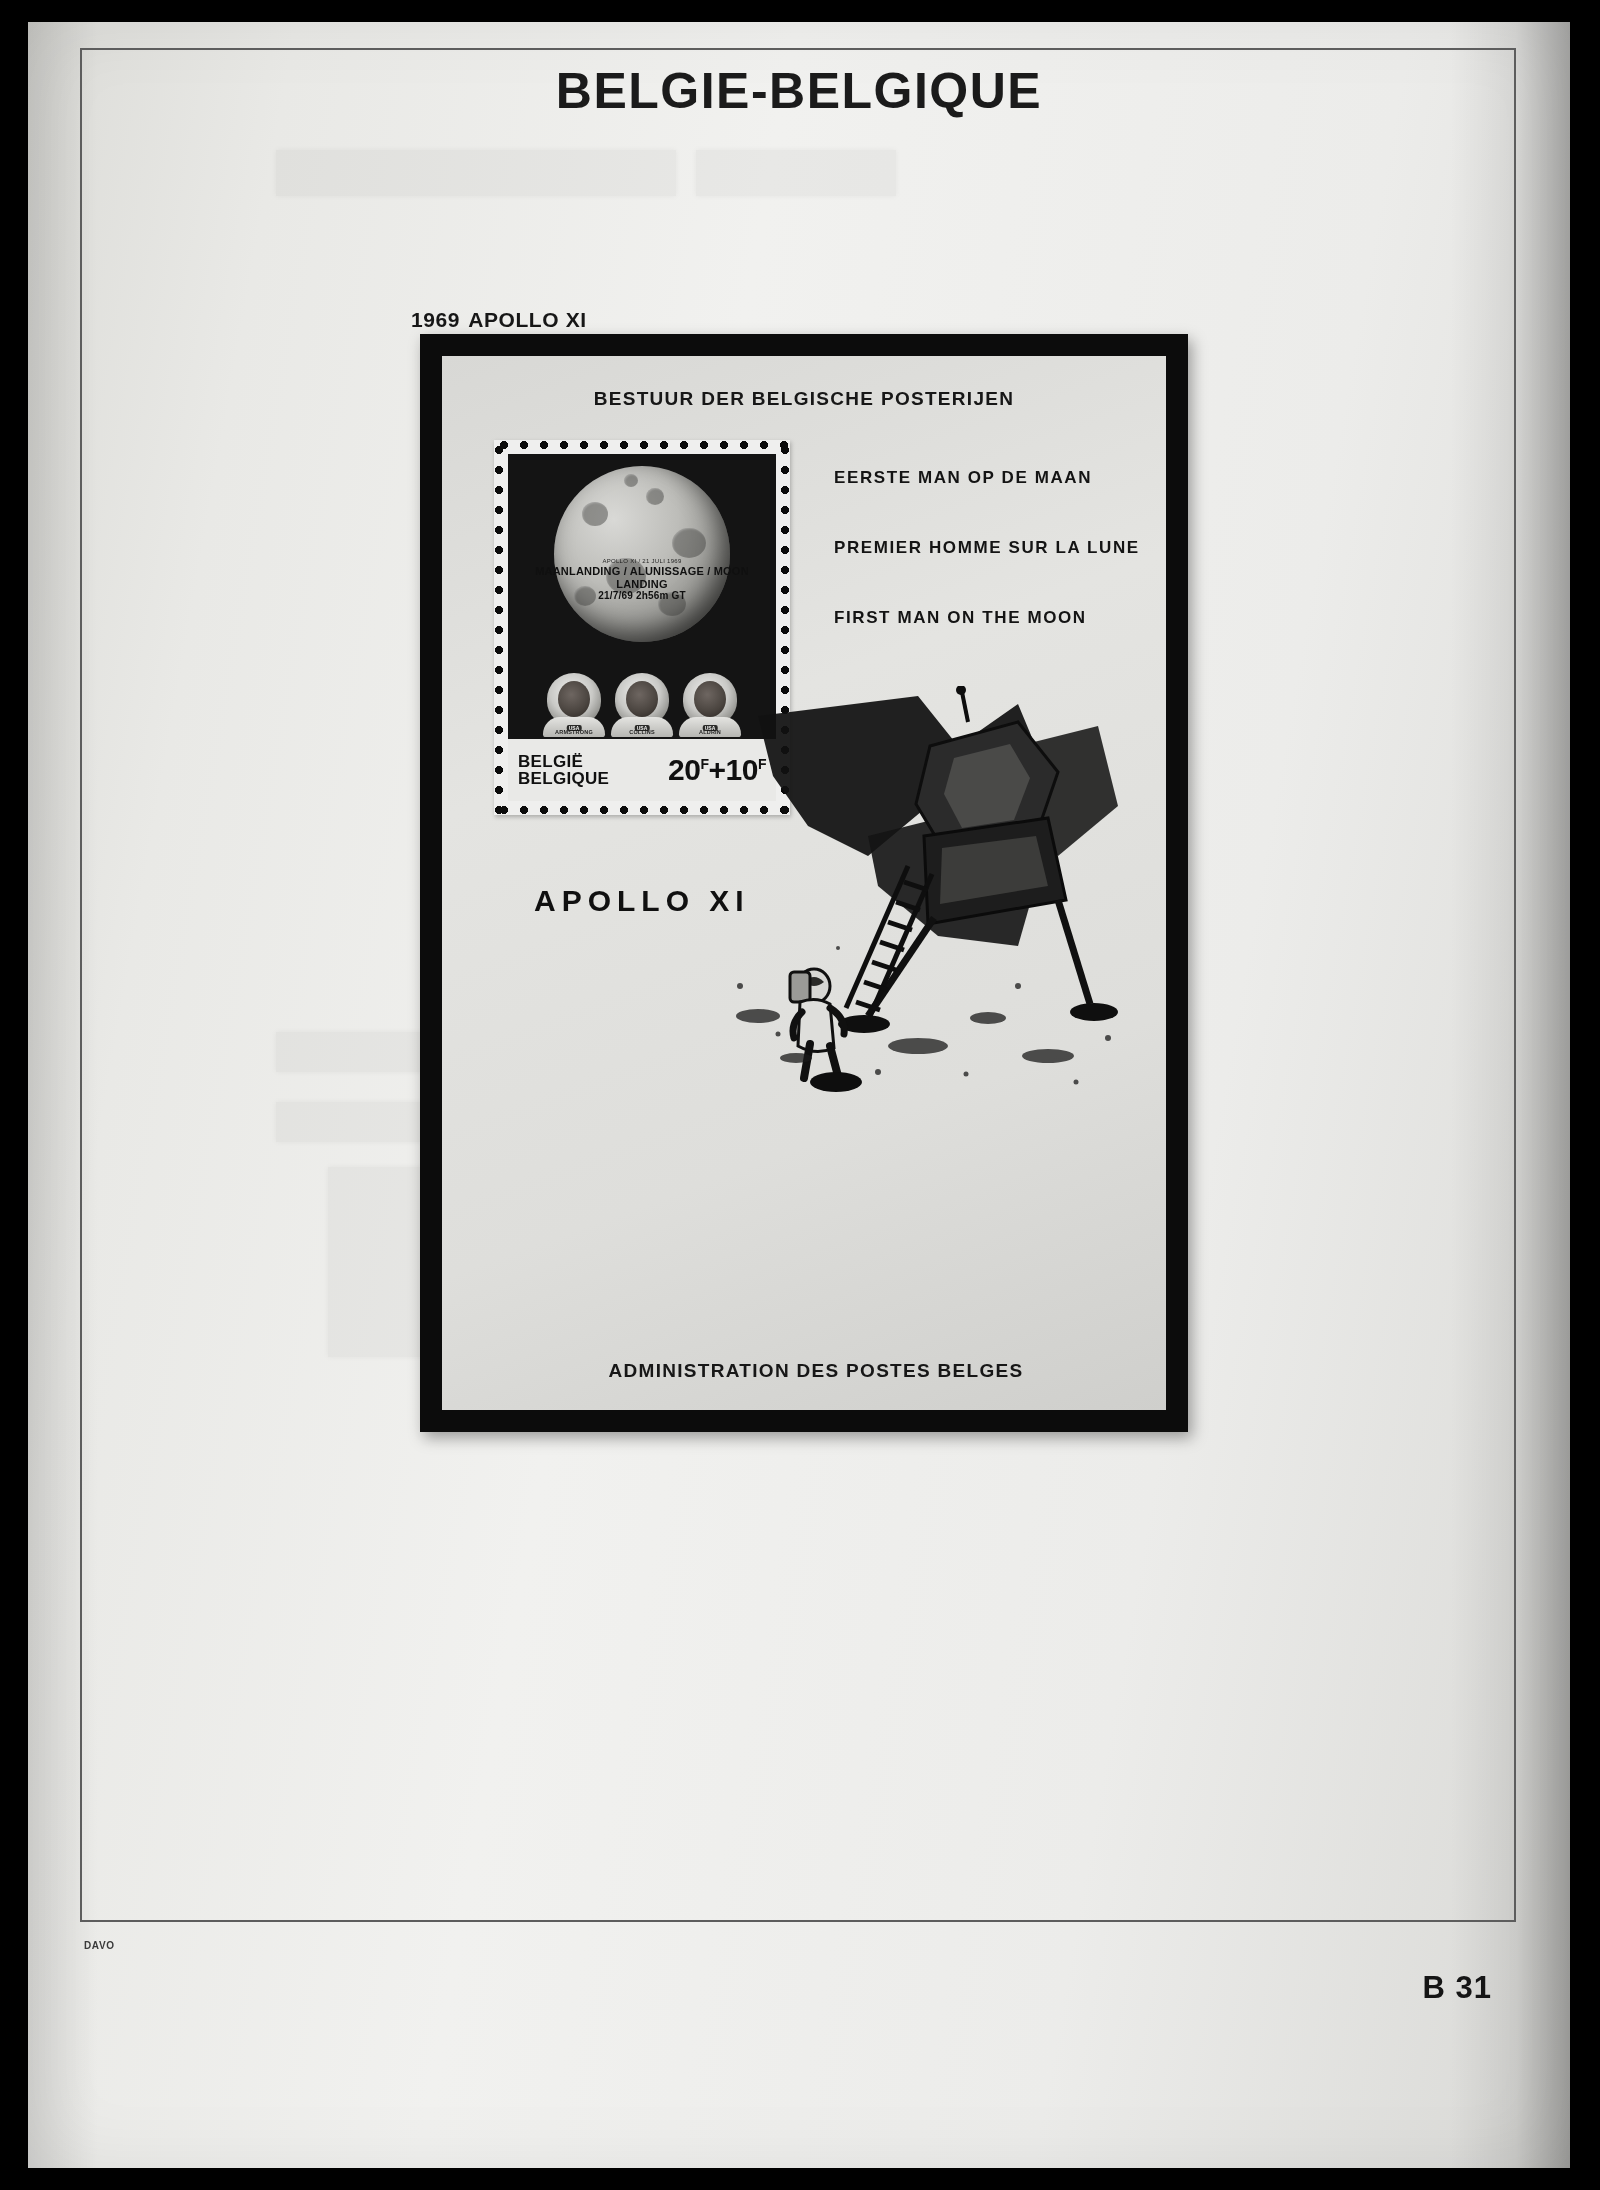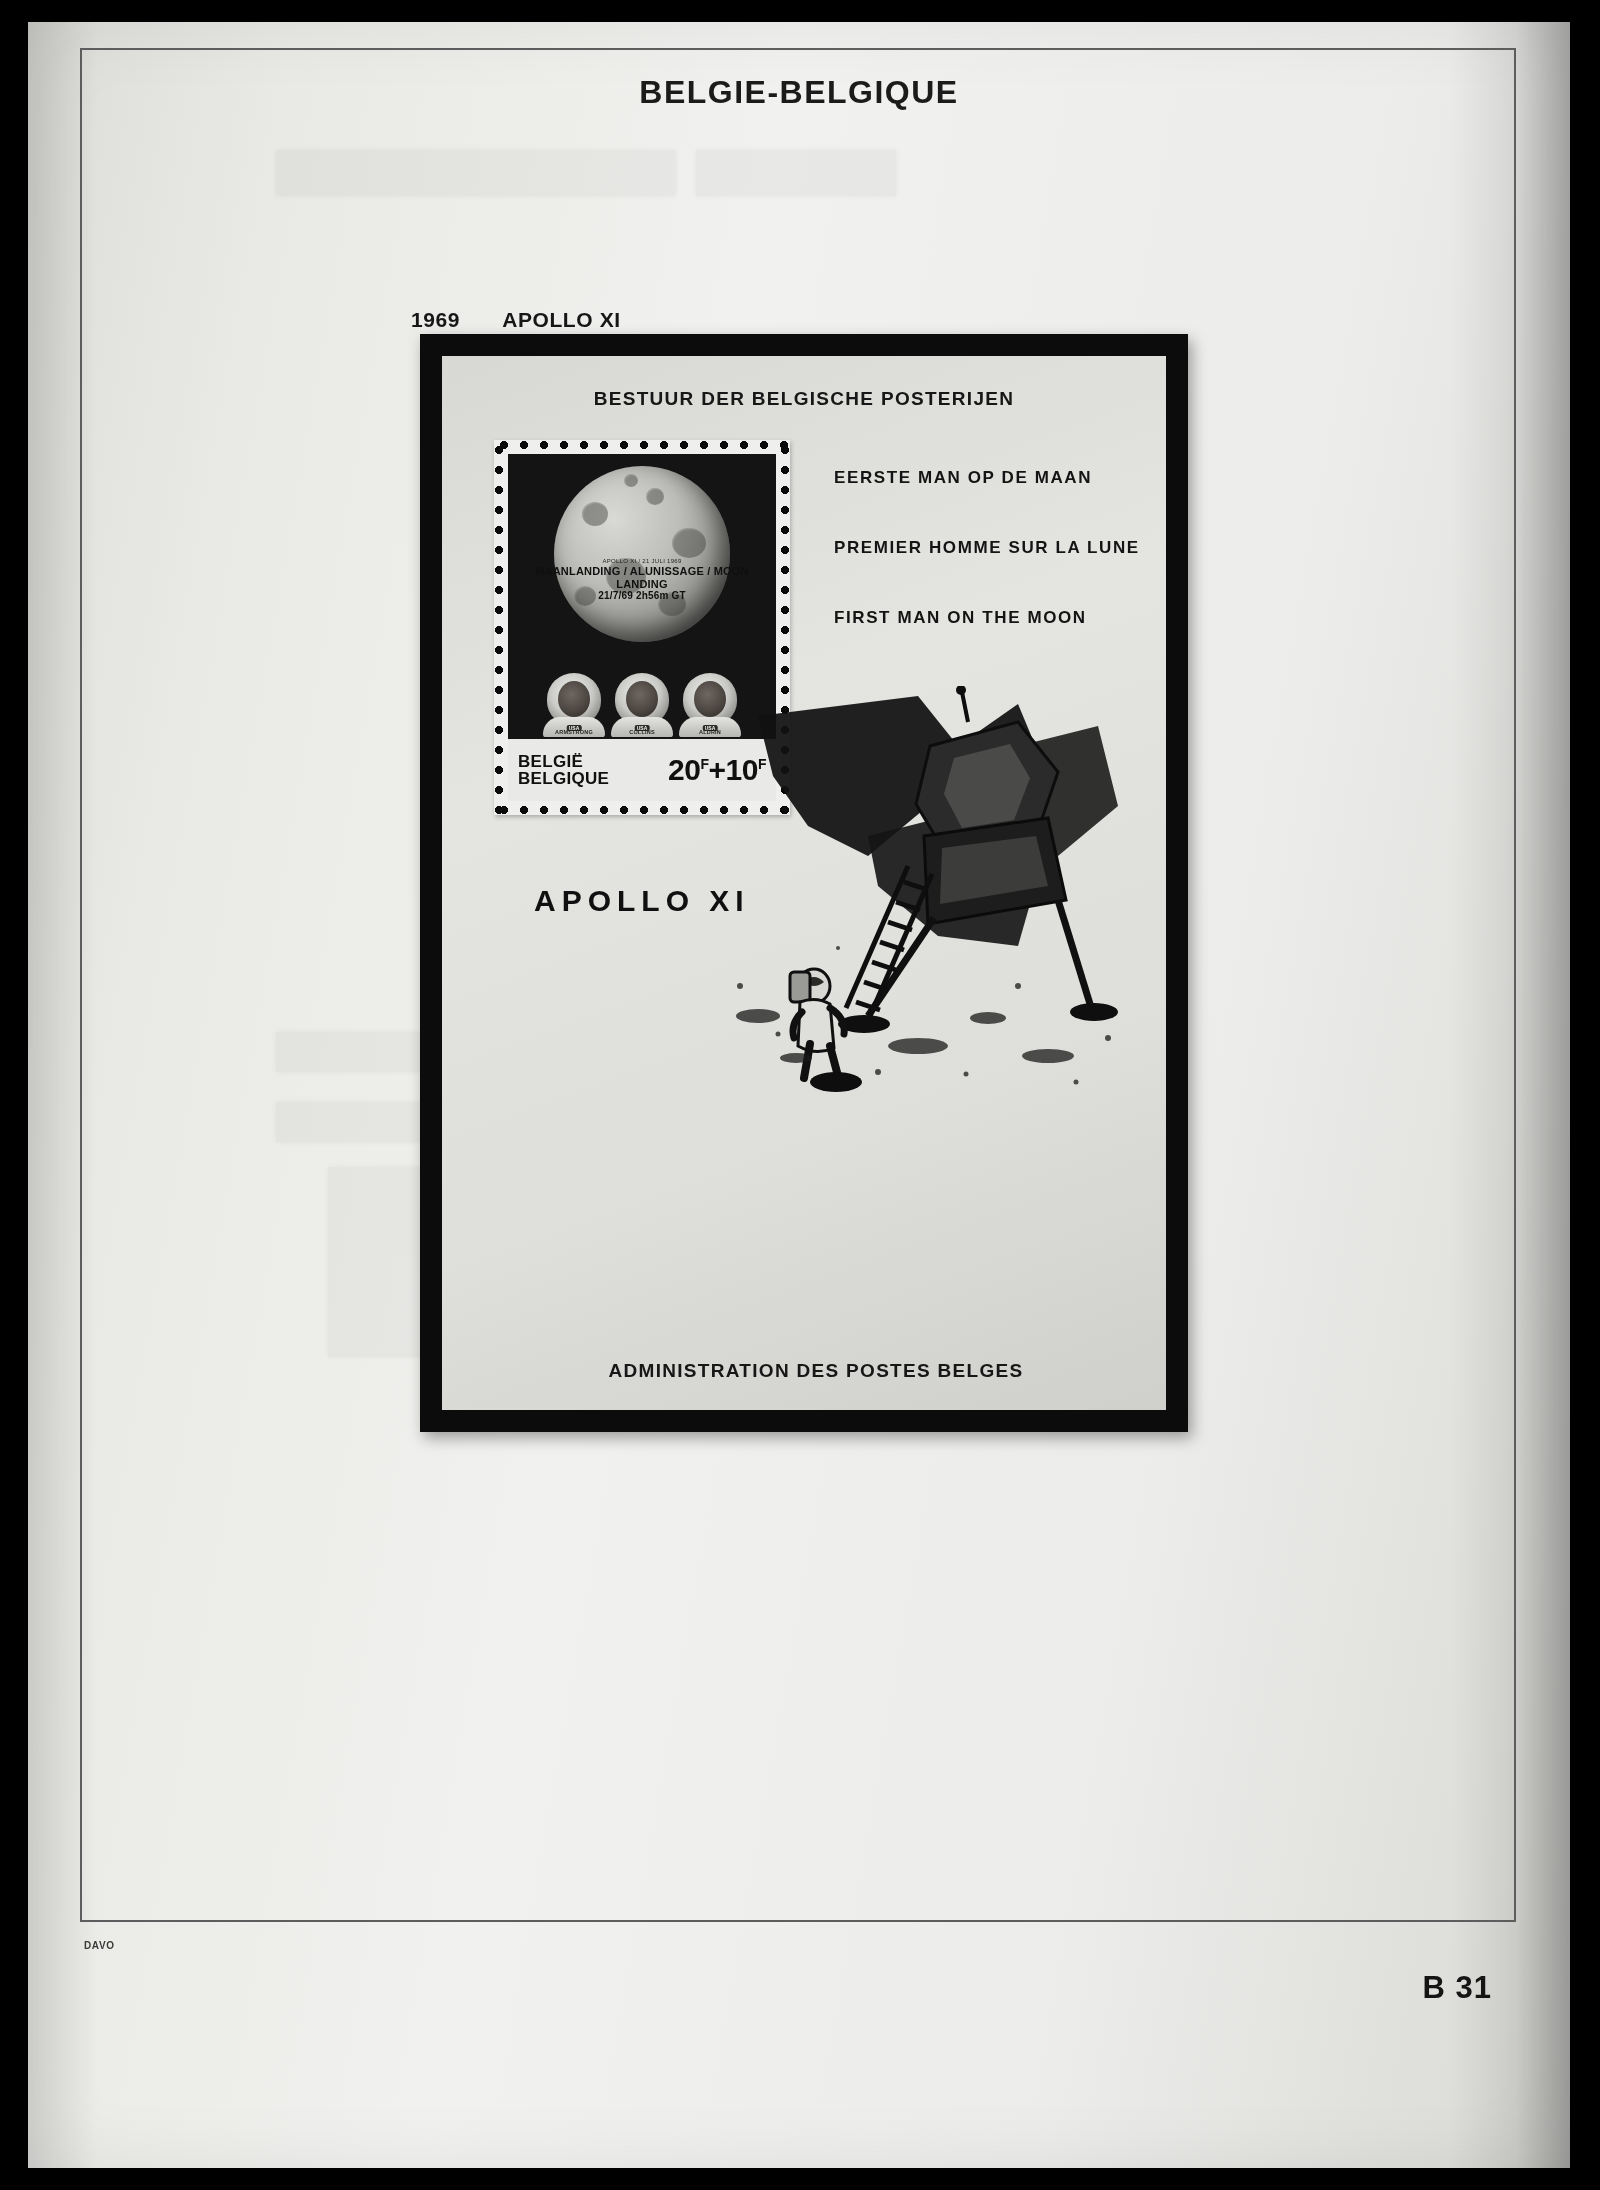--- a/index.html
+++ b/index.html
@@ -61,41 +61,41 @@
     top: 1898px;
     width: 1434px;
     height: 2px;
     background: #5d5d5d;
   }
 
   
   #country-title {
     position: absolute;
     left: 0;
-    top: 52px;
+    top: 40px;
     width: 100%;
     text-align: center;
-    font-size: 32px;
+    font-size: 50px;
     font-weight: bold;
     letter-spacing: 1.5px;
     color: #1b1b1b;
     font-family: "Liberation Sans", sans-serif;
   }
 
   
   #issue-caption {
     position: absolute;
     left: 383px;
     top: 286px;
     font-size: 21px;
     font-weight: bold;
     color: #171717;
     letter-spacing: 0.6px;
   }
-  #issue-caption .year { margin-right: 42px; }
+  #issue-caption .year { margin-right: 8px; }
 
   
   .ghost {
     position: absolute;
     background: rgba(0,0,0,0.035);
     box-shadow: 0 0 6px rgba(0,0,0,0.05);
     pointer-events: none;
   }
 
   

